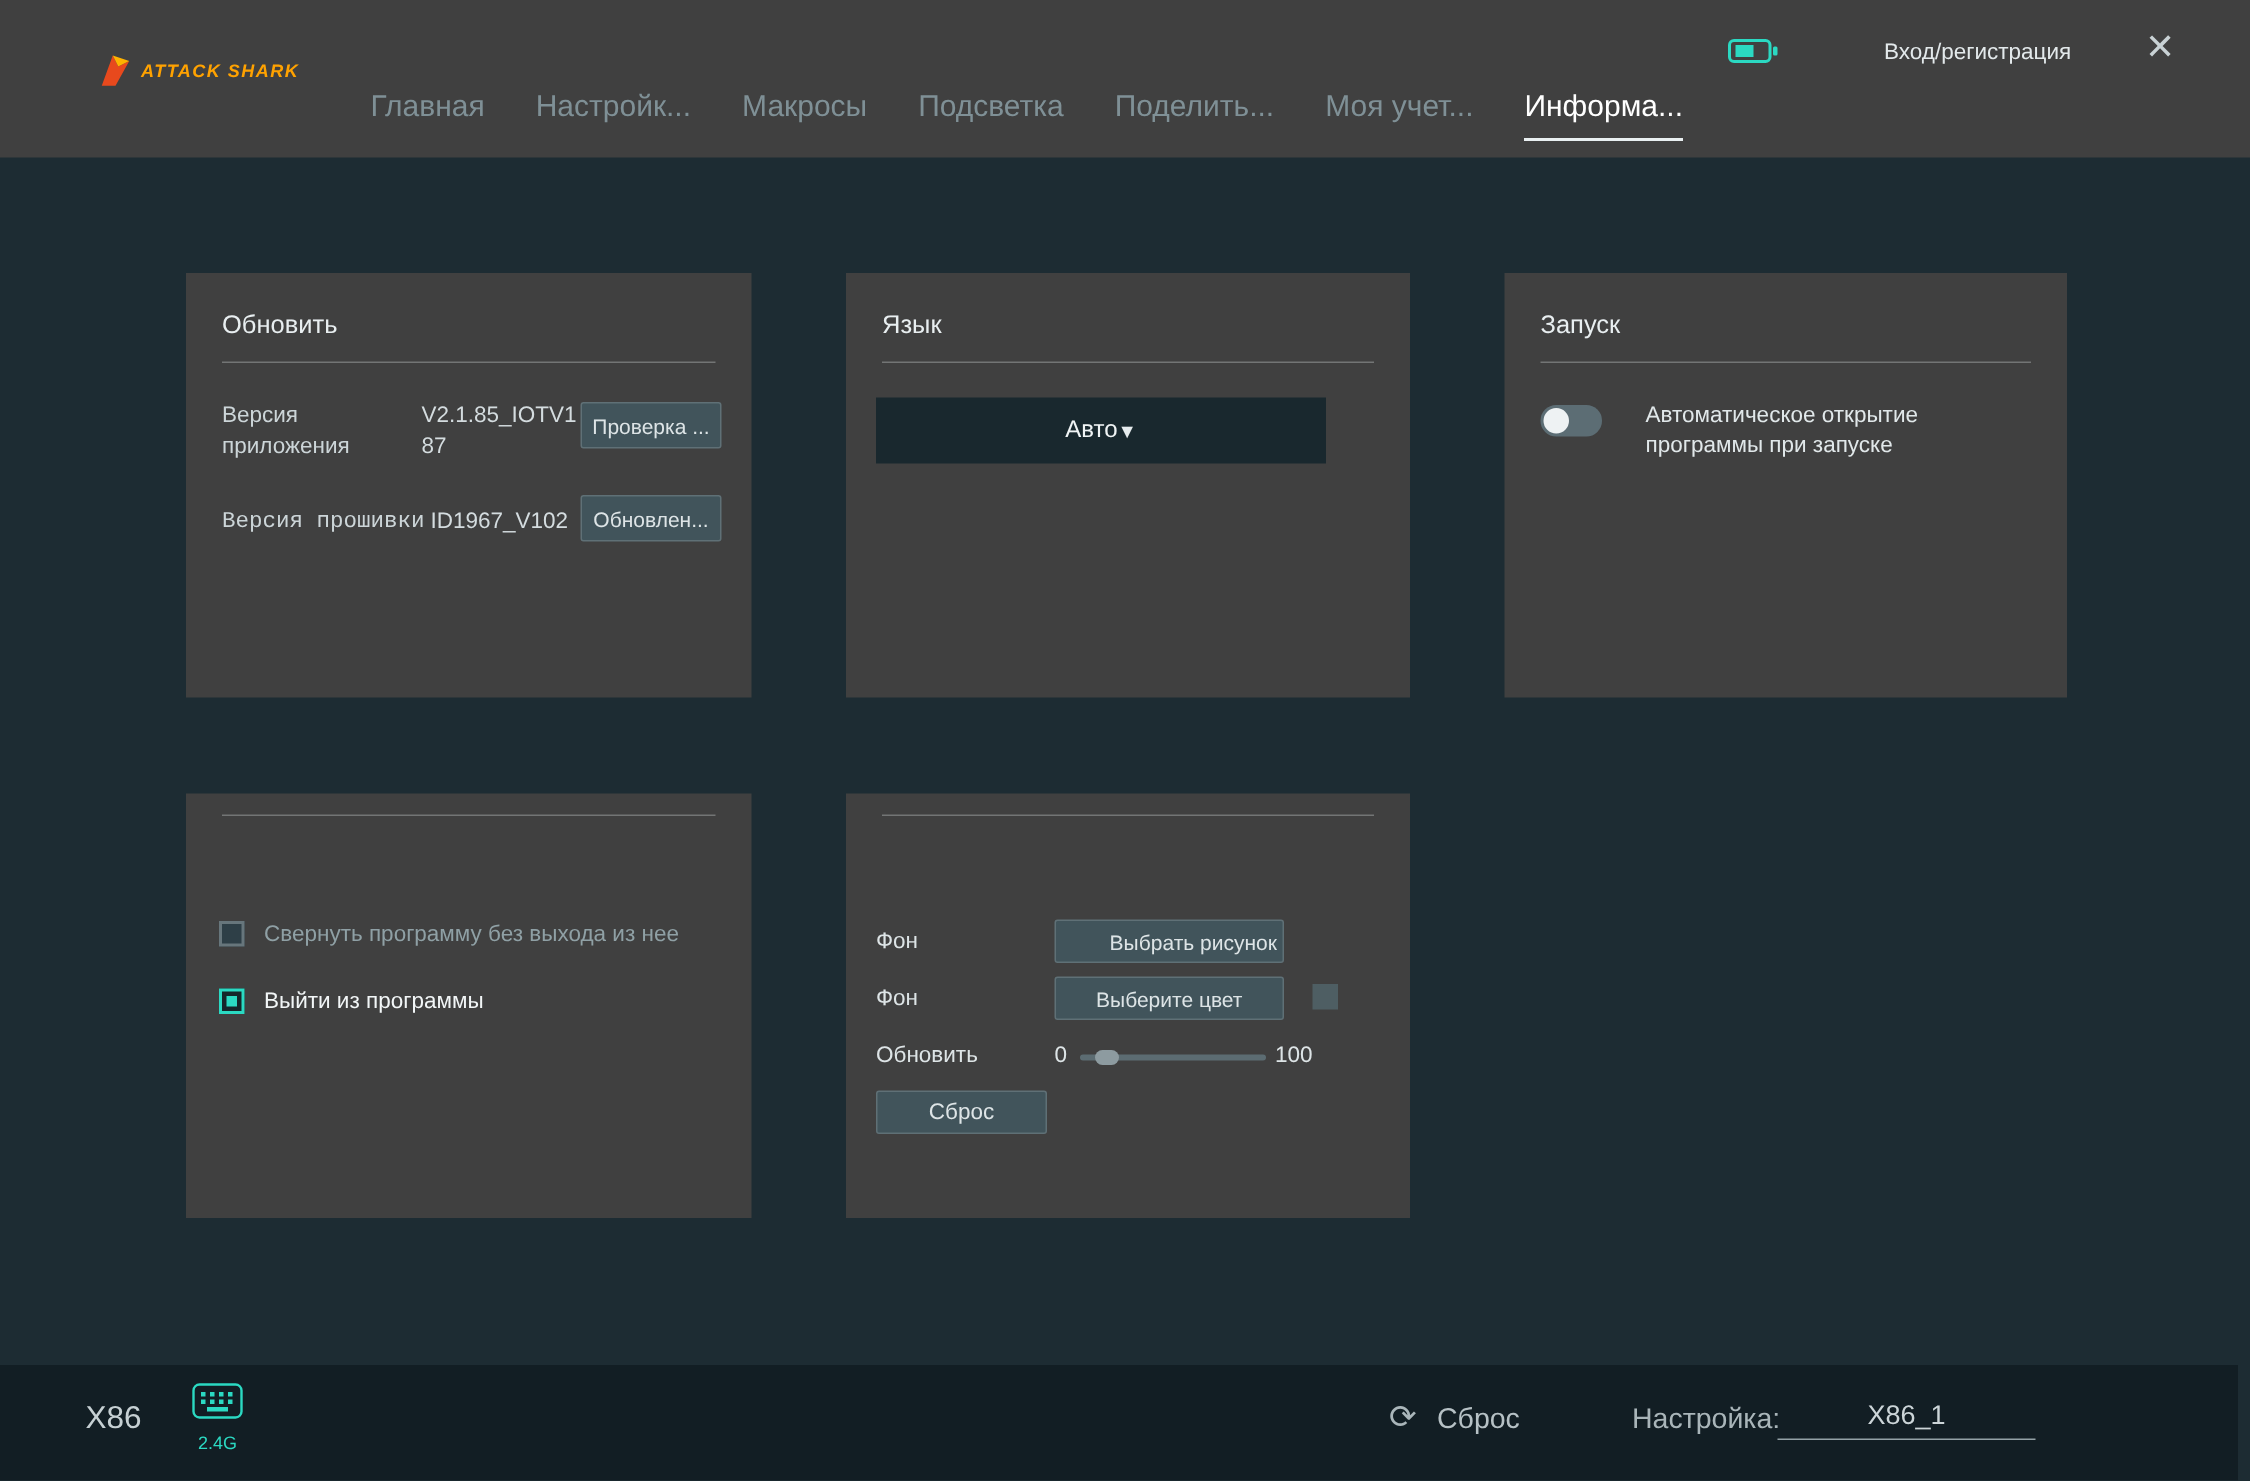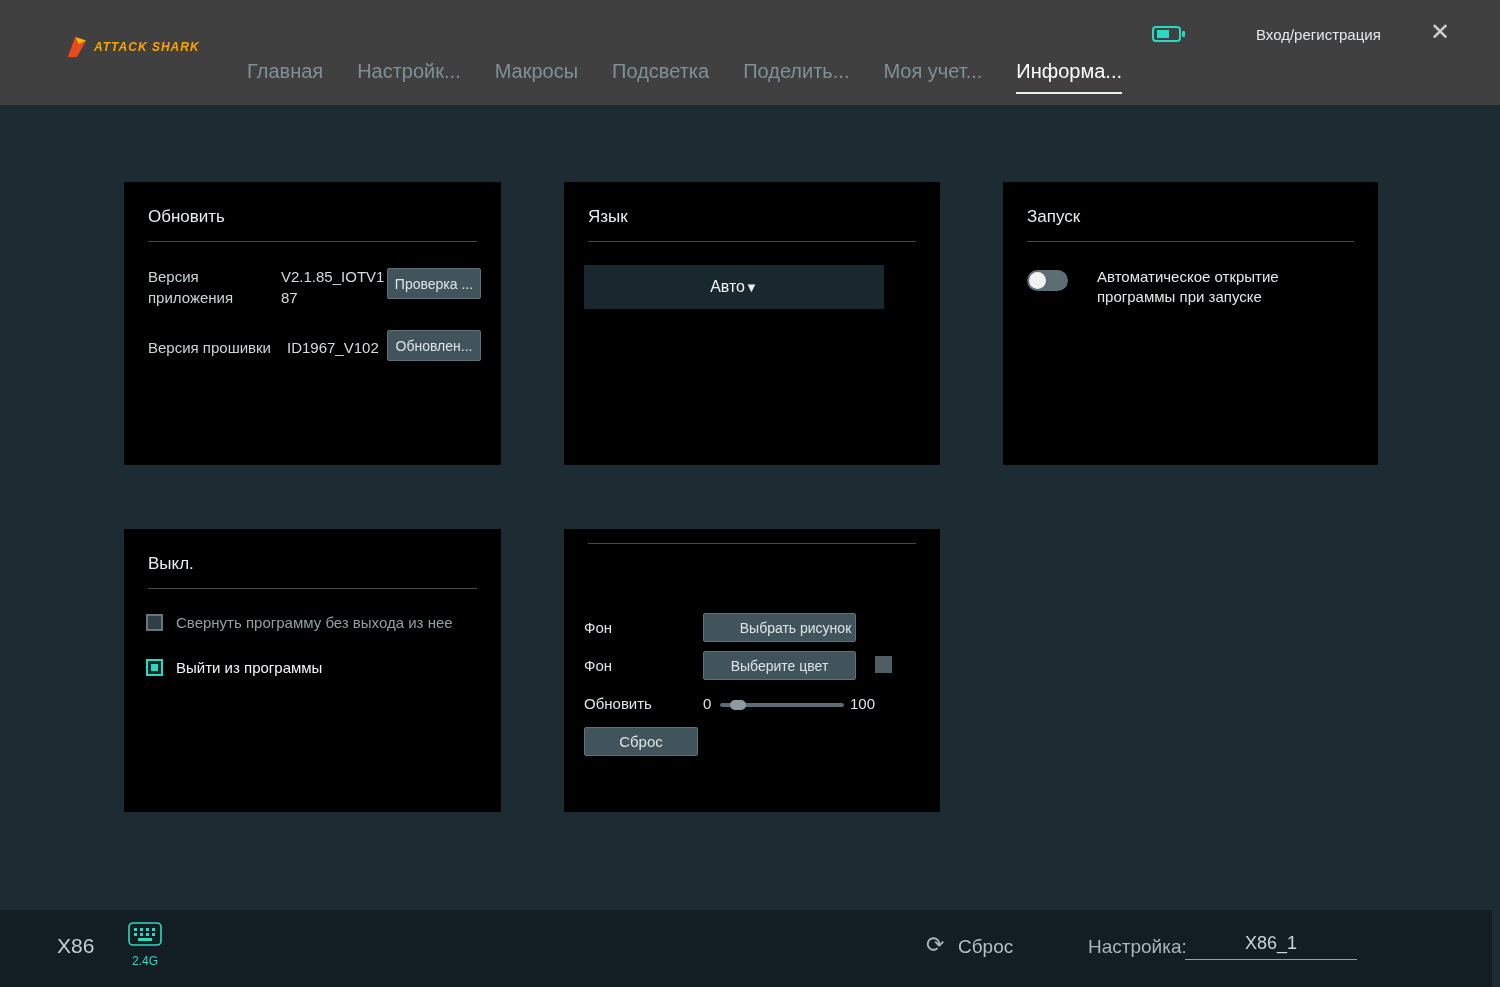--- a/index.html
+++ b/index.html
@@ -18,21 +18,21 @@
   .logo { position:absolute; left:66px; top:34px; display:flex; align-items:center; gap:6px; }
   .logo-text { font-size:12px; font-weight:bold; font-style:italic; color:#ffa200; letter-spacing:1px; }
   .tabs { position:absolute; left:247px; top:60px; display:flex; gap:34px; font-size:20px; color:#7f9096; }
   .tab { padding-bottom:9px; cursor:pointer; white-space:nowrap; }
   .tab.active { color:#ffffff; border-bottom:2px solid #e9eff1; }
   .battery { position:absolute; left:1152px; top:24px; }
   .login { position:absolute; left:1256px; top:26px; font-size:15px; color:#e3e9eb; cursor:pointer; }
   .close { position:absolute; left:1430px; top:18px; font-size:24px; color:#c9d2d5; cursor:pointer; line-height:28px; }
 
   
-  .card { position:absolute; background:#000000; }
+  .card { position:absolute; background:#404040; }
   .card-update     { left:124px;  top:182px; width:377px; height:283px; }
   .card-language   { left:564px;  top:182px; width:376px; height:283px; }
   .card-startup    { left:1003px; top:182px; width:375px; height:283px; }
   .card-exit       { left:124px;  top:529px; width:377px; height:283px; }
   .card-appearance { left:564px;  top:529px; width:376px; height:283px; }
   .card-title { padding:25px 24px 0 24px; font-size:17px; color:#e8eef0; }
   .divider { margin:14px 24px 0 24px; height:1px; background:rgba(235,241,243,0.30); }
 
   .btn {
     position:absolute;
@@ -40,21 +40,21 @@
     color:#dde4e6; font-size:14px; font-family:inherit;
     display:flex; align-items:center; justify-content:center;
     cursor:pointer; white-space:nowrap;
   }
 
   
   .u-label { position:absolute; font-size:15px; color:#ccd5d8; line-height:21px; }
   .u-label-app { left:24px; top:84px; width:110px; }
   .u-value-app { left:157px; top:84px; width:108px; word-break:break-all; color:#d4dcdf; }
   .u-btn-check { left:263px; top:86px; width:94px; height:31px; }
-  .u-label-fw { left:24px; top:155px; width:140px; }
+  .u-label-fw { left:24px; top:155px; width:140px;font-family:Liberation Mono, monospace; }
   .u-value-fw { left:163px; top:155px; width:110px; color:#d4dcdf; }
   .u-btn-fw { left:263px; top:148px; width:94px; height:31px; }
 
   
   .lang-select {
     position:absolute; left:20px; top:83px; width:300px; height:44px;
     background:#19282e; display:flex; align-items:center; justify-content:center;
     padding:0 22px; font-size:16px; color:#f0f4f5; cursor:pointer;
   }
   .lang-caret { font-size:13px; color:#e6ecee; }
@@ -155,21 +155,20 @@
 <div class="card card-startup">
   <div class="card-title">Запуск</div>
   <div class="divider"></div>
   <div class="toggle">
     <div class="toggle-knob"></div>
   </div>
   <div class="startup-label">Автоматическое открытие программы при запуске</div>
 </div>
 
 <div class="card card-exit">
-  <div class="card-title">Выкл.</div>
   <div class="divider"></div>
   <div class="checkbox cb1"></div>
   <div class="cb-label cb-label1">Свернуть программу без выхода из нее</div>
   <div class="checkbox checked cb2"></div>
   <div class="cb-label cb-label2">Выйти из программы</div>
 </div>
 
 <div class="card card-appearance">
   <div class="divider"></div>
   <div class="ap-label ap-l1">Фон</div>

